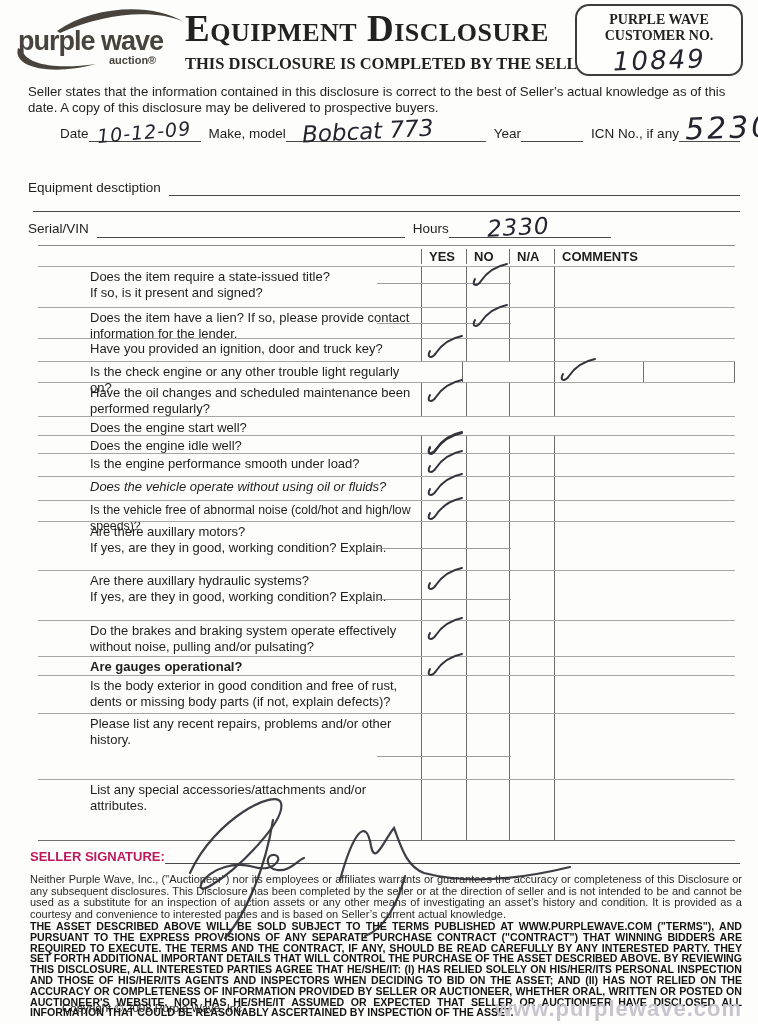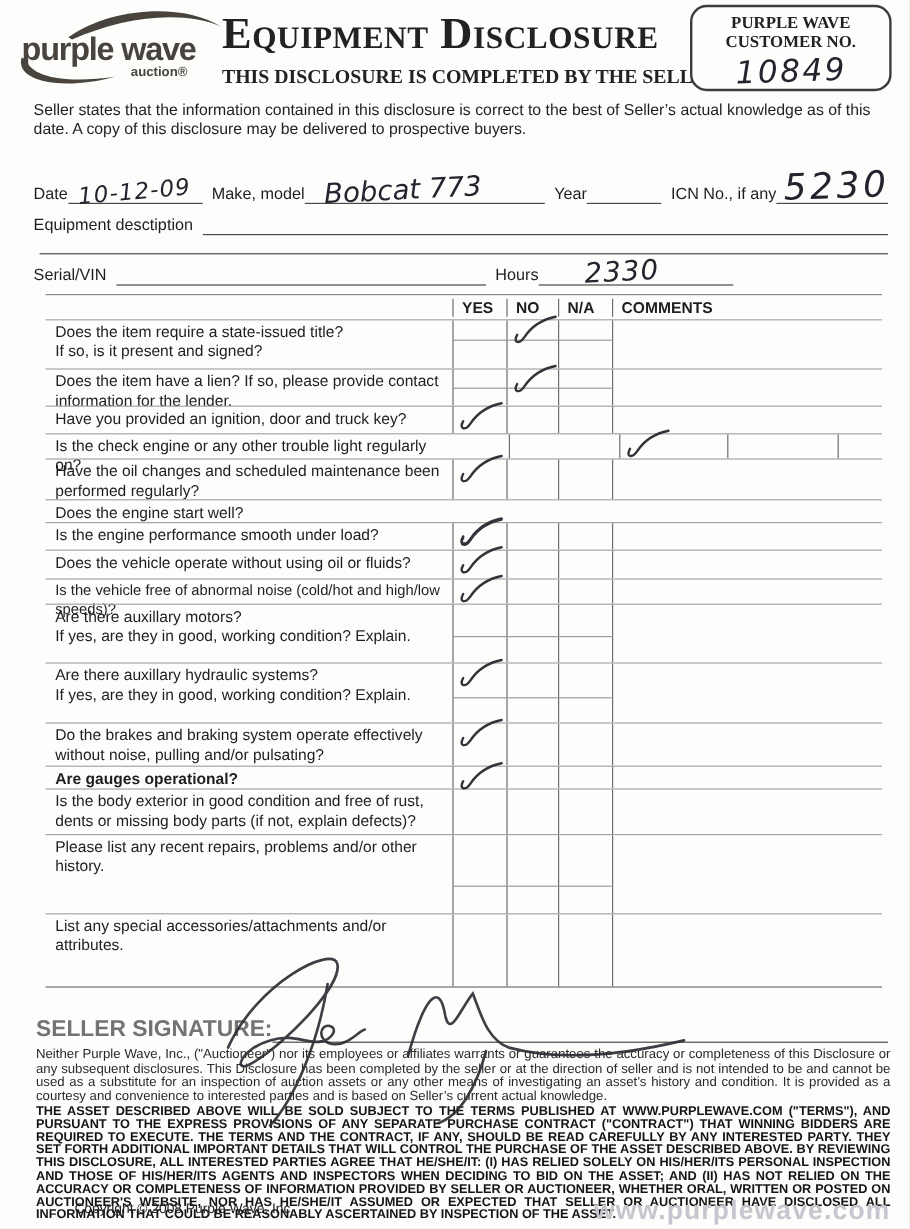--- a/index.html
+++ b/index.html
@@ -31,30 +31,30 @@
   .fieldrow{position:absolute;left:28px;right:18px;display:flex;align-items:flex-end;font-size:13.5px;}
   .flabel{white-space:nowrap;padding-bottom:1px;}
   .fl{border-bottom:1.5px solid #4a4a4a;position:relative;height:16px;}
   .gap{width:8px;}
 
   
   .qtable{position:absolute;left:38px;top:245px;width:697px;}
   .thead{display:flex;height:20px;border-top:1.5px solid #8a8a8a;font-weight:bold;font-size:13px;align-items:center;}
   .trow{display:flex;position:relative;border-top:1px solid #a6a6a6;font-size:13px;}
   .qtable .last{border-bottom:1.5px solid #6f6f6f;}
-  .q{width:339px;padding:2px 6px 0 8px;line-height:15.5px;white-space:pre-line;box-sizing:border-box;}
+  .q{width:339px;padding:2px 6px 0 8px;line-height:15.5px;white-space:pre-line;box-sizing:border-box;margin-left:44px;}
   .cc{position:relative;box-sizing:border-box;border-left:1px solid #6e6e6e;}
   .c-yes{width:45px;}.c-no{width:43px;}.c-na{width:45px;}.c-com{flex:1;}
   .hc{padding-left:7px;}
   .midline{position:absolute;left:339px;width:134px;height:0;border-top:1px solid #9b9b9b;}
   .check-icon{position:absolute;left:2px;top:-5px;z-index:3;}
 
   
   .sigrow{position:absolute;left:30px;right:18px;top:847px;display:flex;align-items:flex-end;}
-  .siglabel{font-weight:bold;font-size:19px;white-space:nowrap;color:#737373;}
+  .siglabel{font-weight:bold;font-size:13px;white-space:nowrap;color:#be185d;}
   .sigline{flex:1;border-bottom:1.5px solid #4a4a4a;height:16px;}
   .sig-svg{position:absolute;left:105px;top:778px;z-index:5;pointer-events:none;}
   .para1{position:absolute;left:30px;right:16px;top:874px;font-size:11px;line-height:11.5px;
          text-align:justify;color:#2a2a2a;}
   .para2{position:absolute;left:30px;right:16px;top:921px;font-size:10.6px;line-height:10.8px;
          font-weight:bold;text-align:justify;color:#141414;}
   .copyright{position:absolute;left:30px;top:1002px;font-family:Liberation Sans, sans-serif;font-size:11.5px;color:#222;margin-left:32px;}
   .watermark{position:absolute;right:16px;top:996px;font-size:22px;font-weight:bold;
              letter-spacing:1px;color:#c9c5ce;}
 </style>
@@ -78,21 +78,21 @@
   </div>
 
   <div class="cust-box">
     <div class="cb-line">PURPLE WAVE</div>
     <div class="cb-line">CUSTOMER NO.</div>
     <div class="cb-val hand" style="position:static;display:inline-block;font-size:26px;letter-spacing:2px;transform:rotate(-2deg);">10849</div>
   </div>
 
   <div class="intro">Seller states that the information contained in this disclosure is correct to the best of Seller’s actual knowledge as of this date. A copy of this disclosure may be delivered to prospective buyers.</div>
 
-  <div class="fieldrow" style="top:144px;height:26px;">
+  <div class="fieldrow" style="top:116px;height:26px;margin-left:32px;">
     <span class="flabel">Date</span>
     <span class="fl" style="width:112px;">
       <span class="hand" style="left:8px;bottom:-2px;font-size:19px;letter-spacing:1px;transform:rotate(-5deg);">10-12-09</span>
     </span>
     <span class="gap"></span>
     <span class="flabel">Make, model</span>
     <span class="fl" style="width:200px;">
       <span class="hand" style="left:16px;bottom:-3px;font-size:23px;transform:rotate(-3deg);">Bobcat  773</span>
     </span>
     <span class="gap"></span>
@@ -212,34 +212,45 @@
       <div class="cc c-yes">
           <svg class="check-icon" width="40" height="26" viewBox="0 0 40 26">
             <path d="M6,17 C2,24 8,25 12,19 C18,10 28,4 38,2" fill="none" stroke="#33333b" stroke-width="2" stroke-linecap="round"></path>
           </svg>
         </div>
       <div class="cc c-no"></div>
       <div class="cc c-na"></div>
       <div class="cc c-com"></div>
     </div>
 
+    <div class="trow" style="height:17px;">
+      <div class="q">Does the engine idle well?</div>
+      <div class="cc c-yes">
+          <svg class="check-icon" width="40" height="26" viewBox="0 0 40 26">
+            <path d="M6,17 C2,24 8,25 12,19 C18,10 28,4 38,2" fill="none" stroke="#33333b" stroke-width="2" stroke-linecap="round"></path>
+          </svg>
+        </div>
+      <div class="cc c-no"></div>
+      <div class="cc c-na"></div>
+      <div class="cc c-com"></div>
+    </div>
 
     <div class="trow" style="height:22px;">
       <div class="q">Is the engine performance smooth under load?</div>
       <div class="cc c-yes">
           <svg class="check-icon" width="40" height="26" viewBox="0 0 40 26">
             <path d="M6,17 C2,24 8,25 12,19 C18,10 28,4 38,2" fill="none" stroke="#33333b" stroke-width="2" stroke-linecap="round"></path>
           </svg>
         </div>
       <div class="cc c-no"></div>
       <div class="cc c-na"></div>
       <div class="cc c-com"></div>
     </div>
 
-    <div class="trow" style="height:23px;">
+    <div class="trow" style="height:23px;font-style:italic;">
       <div class="q">Does the vehicle operate without using oil or fluids?</div>
       <div class="cc c-yes">
           <svg class="check-icon" width="40" height="26" viewBox="0 0 40 26">
             <path d="M6,17 C2,24 8,25 12,19 C18,10 28,4 38,2" fill="none" stroke="#33333b" stroke-width="2" stroke-linecap="round"></path>
           </svg>
         </div>
       <div class="cc c-no"></div>
       <div class="cc c-na"></div>
       <div class="cc c-com"></div>
     </div>

